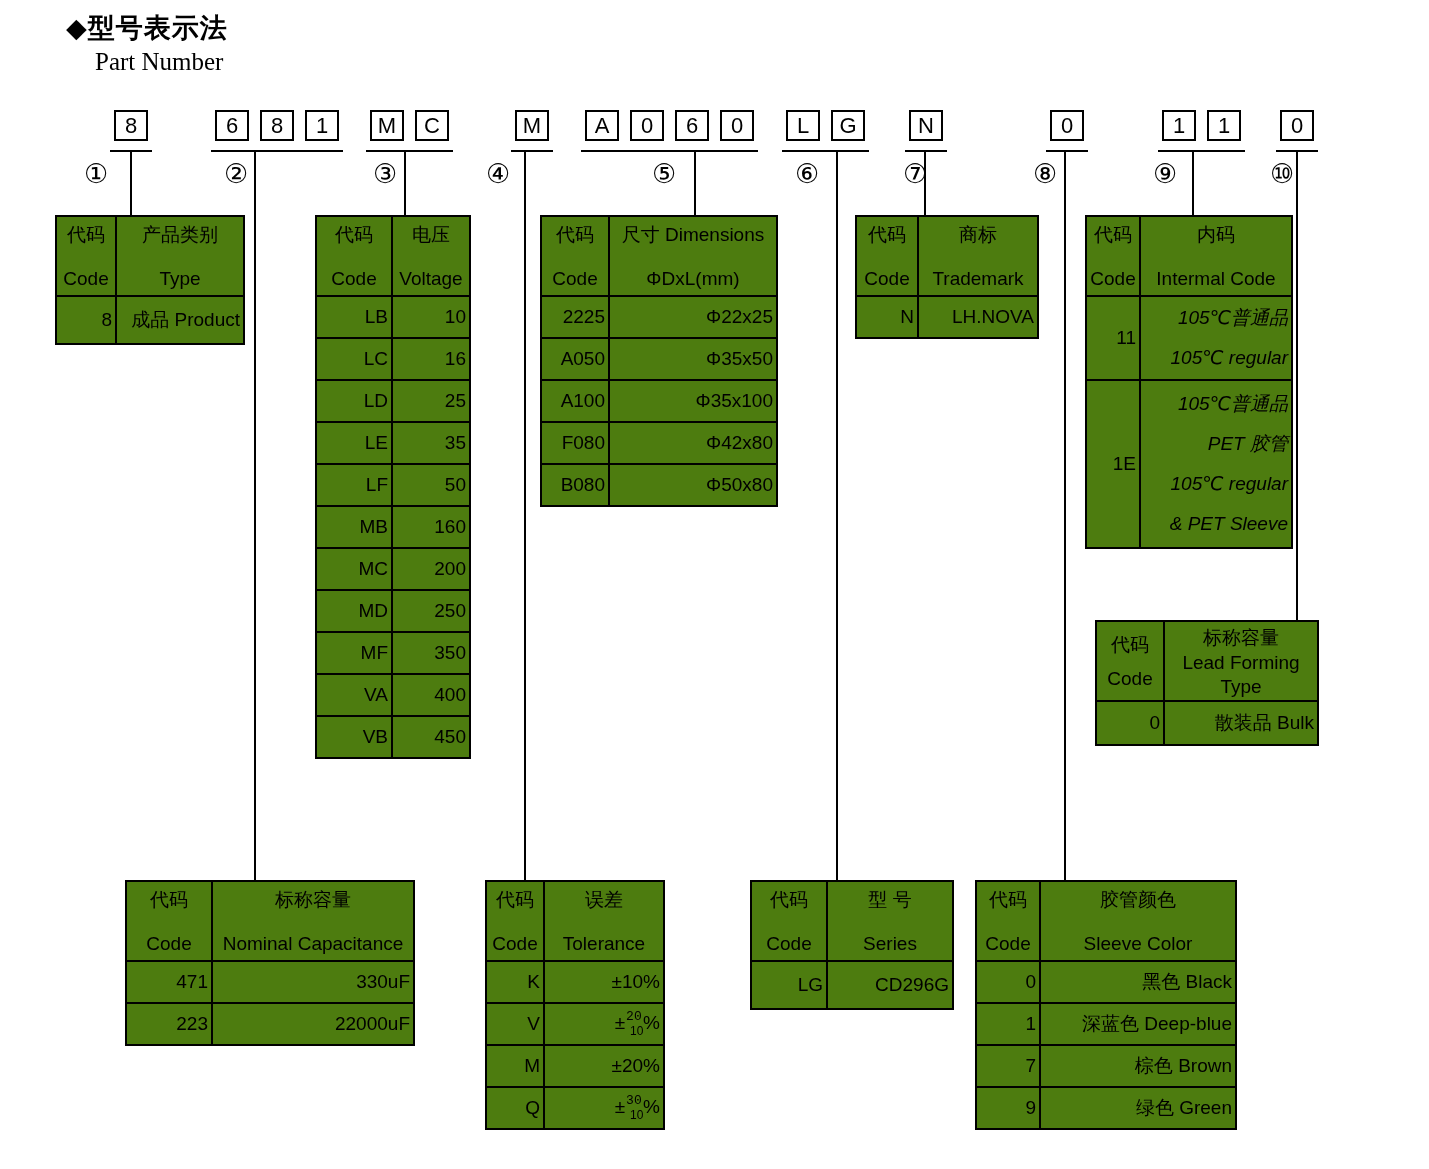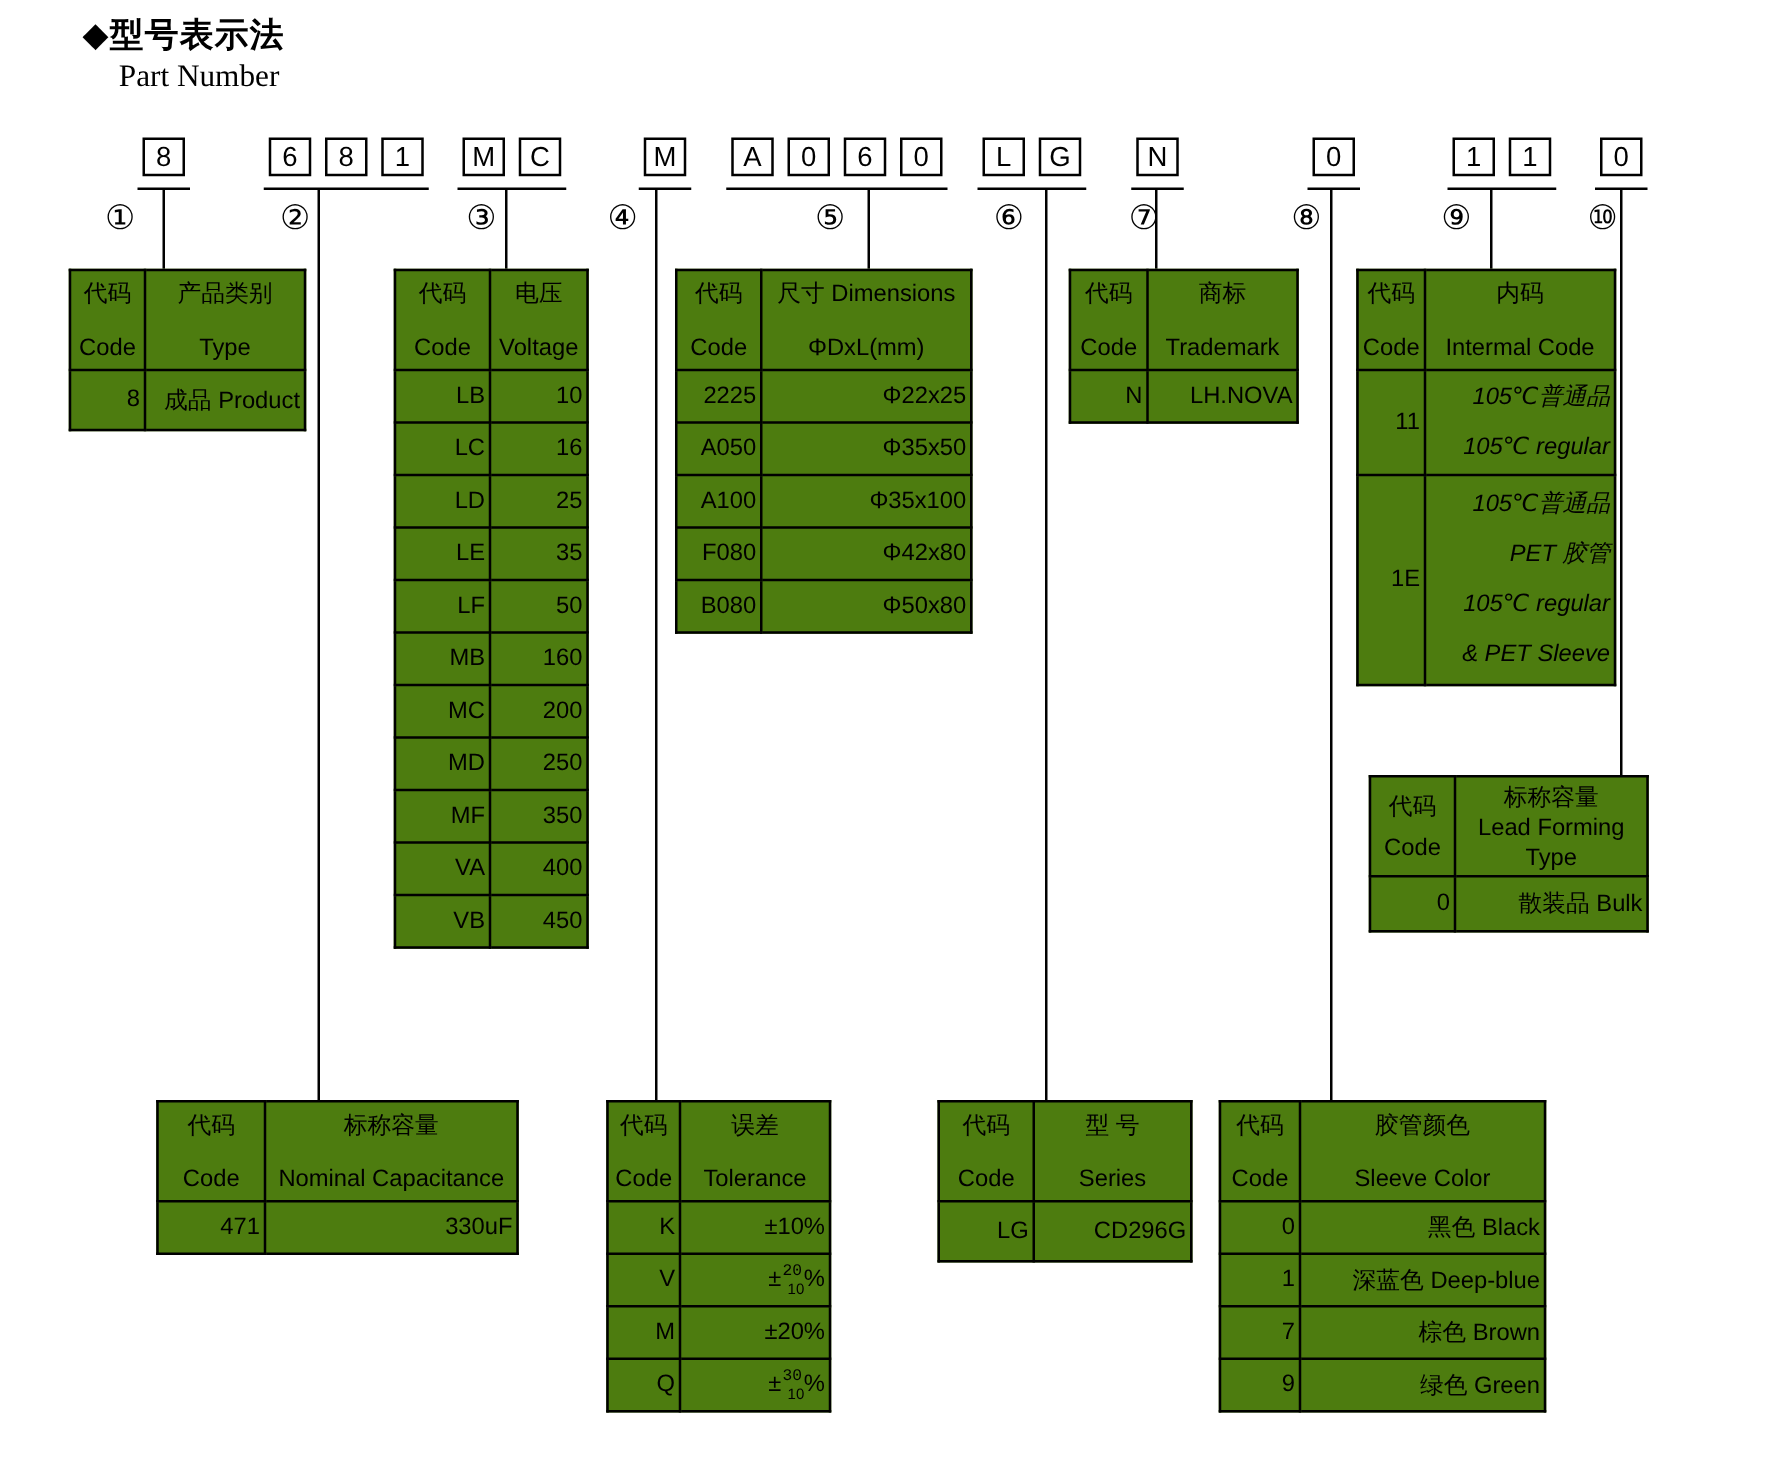--- a/index.html
+++ b/index.html
@@ -349,20 +349,24 @@
         <div class="hcell">
               <span>标称容量</span>
               <span>Nominal Capacitance</span>
             </div>
       </td>
     </tr>
     <tr class="r42">
           <td>471</td>
           <td>330uF</td>
         </tr>
+    <tr class="r42">
+          <td>223</td>
+          <td>22000uF</td>
+        </tr>
   </tbody>
     </table>
 
   <table class="ptbl abs" style="left:485px; top:880px;">
     <colgroup>
         <col style="width:58px">
         <col style="width:120px">
       </colgroup>
     <tbody>
         <tr>

